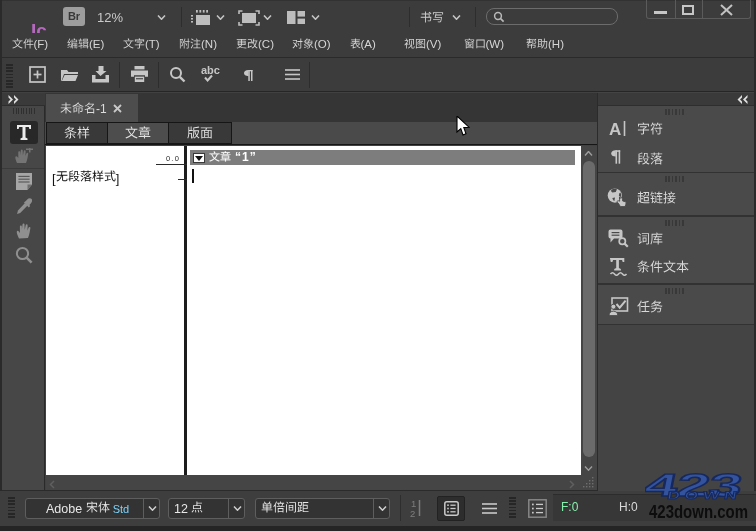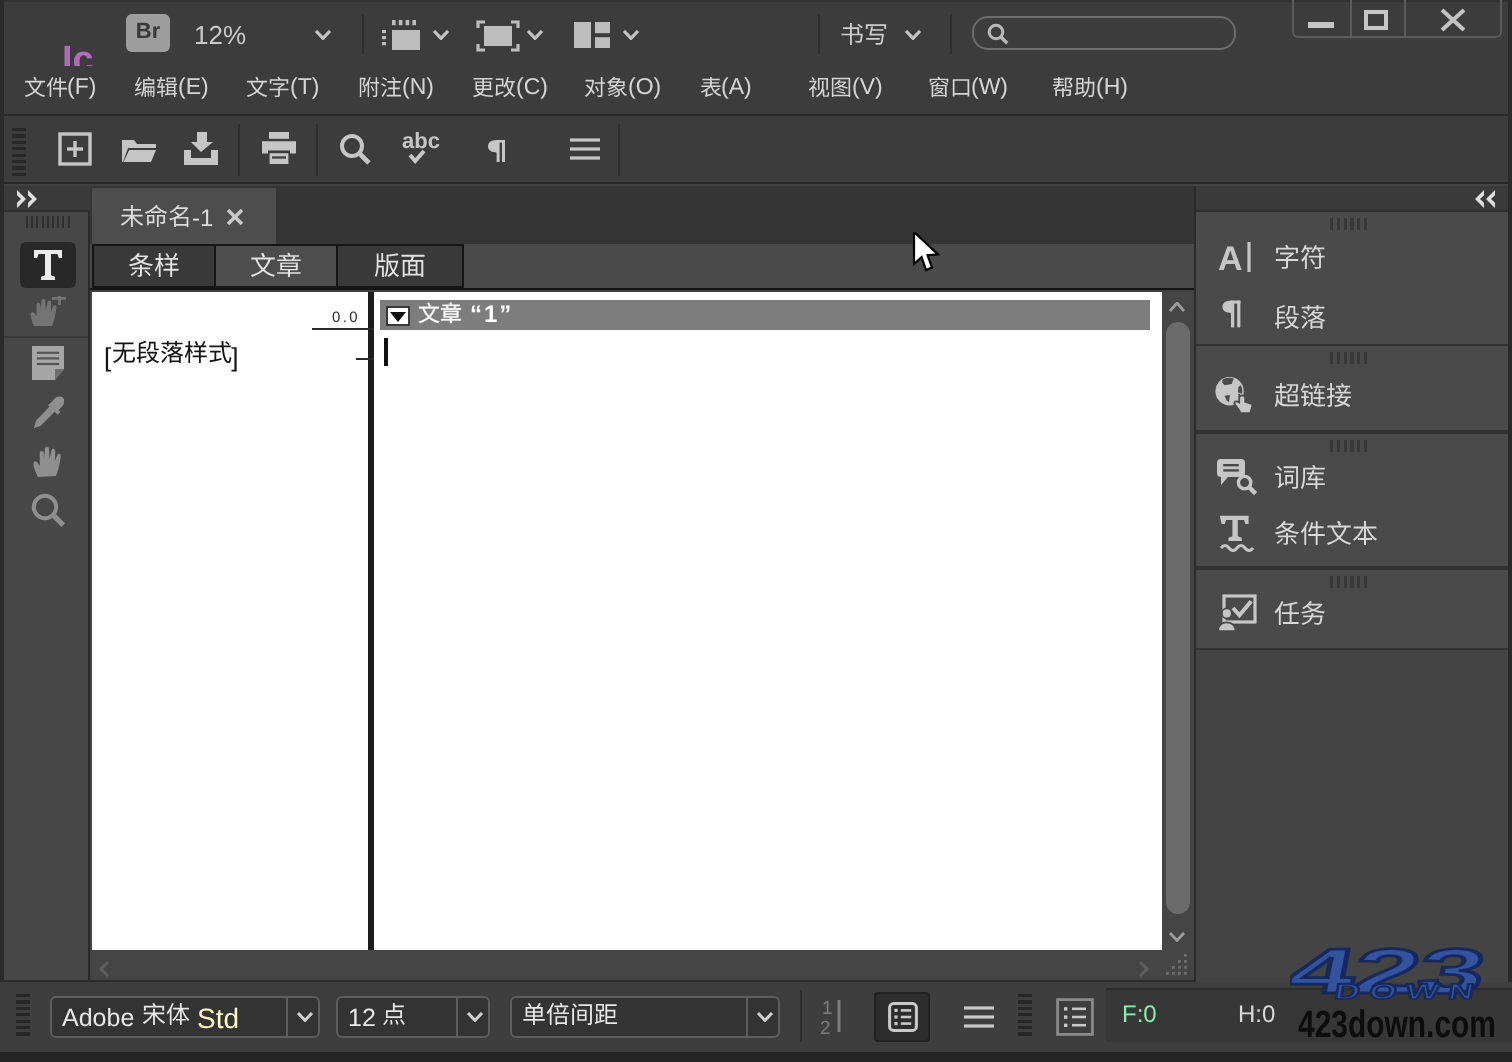--- a/index.html
+++ b/index.html
@@ -507,30 +507,30 @@
 <div class="abs" style="left:598px;top:215px;width:156px;height:1.5px;background:#323232"></div>
 <div class="abs" style="left:598px;top:283px;width:156px;height:1.5px;background:#323232"></div>
 <div class="abs" style="left:598px;top:323.5px;width:156px;height:1.5px;background:#323232"></div>
 <div class="abs" style="left:0;top:491px;width:756px;height:35px;background:#3e3e3e"></div>
 <div class="abs" style="left:8px;top:497px;width:7px;height:22px;background:repeating-linear-gradient(to bottom,#262626 0 1.6px,transparent 1.6px 3.2px)"></div>
 <div class="abs" style="left:25px;top:498px;width:135px;height:21px;background:#333333;border:1px solid #5e5e5e;border-radius:3px"></div>
 <div class="vsep" style="left:143px;top:499px;height:19px;background:#5e5e5e"></div>
 <svg class="abs" style="left:147.5px;top:506px" width="9" height="5" viewBox="0 0 9 5">
     <path d="M1 0.5 L4.5 4.2 L8 0.5" fill="none" stroke="#cfcfcf" stroke-width="1.5"></path>
   </svg>
-<div style="position:absolute;left:31px;top:501px;">
+<div style="position:absolute;left:46px;top:501px;">
     <div class="row">
       <span style="color:#e8e8e8;font-size:12.5px">Adobe&nbsp;</span>
       <svg width="24" height="16" viewBox="0 0 24 16" style="display:block">
         <g fill="#e8e8e8" transform="translate(0 10.56) scale(0.012 -0.012)">
           <path transform="translate(0 0)" d="M461 603V441H75V368H398C312 228 170 93 34 26C52 11 76 -18 89 -36C228 42 370 183 461 339V-80H538V333C631 185 775 46 910 -29C923 -8 949 21 967 37C830 102 683 233 595 368H924V441H538V603ZM432 822C448 793 465 756 477 725H81V514H157V654H842V514H921V725H565C551 761 527 807 506 843Z"></path>
           <path transform="translate(1000 0)" d="M251 836C201 685 119 535 30 437C45 420 67 380 74 363C104 397 133 436 160 479V-78H232V605C266 673 296 745 321 816ZM416 175V106H581V-74H654V106H815V175H654V521C716 347 812 179 916 84C930 104 955 130 973 143C865 230 761 398 702 566H954V638H654V837H581V638H298V566H536C474 396 369 226 259 138C276 125 301 99 313 81C419 177 517 342 581 518V175Z"></path>
         </g>
       </svg>
-      <span style="color:#fef9c3;font-size:14px">&nbsp;Std</span>
+      <span style="color:#7dd3fc;font-size:11px">&nbsp;Std</span>
     </div>
   </div>
 <div class="abs" style="left:168px;top:498px;width:77px;height:21px;background:#333333;border:1px solid #5e5e5e;border-radius:3px"></div>
 <div class="vsep" style="left:228px;top:499px;height:19px;background:#5e5e5e"></div>
 <svg class="abs" style="left:232.5px;top:506px" width="9" height="5" viewBox="0 0 9 5">
     <path d="M1 0.5 L4.5 4.2 L8 0.5" fill="none" stroke="#cfcfcf" stroke-width="1.5"></path>
   </svg>
 <div style="position:absolute;left:174px;top:501px;">
     <div class="row">
       <span style="color:#e8e8e8;font-size:12.5px">12&nbsp;</span>

